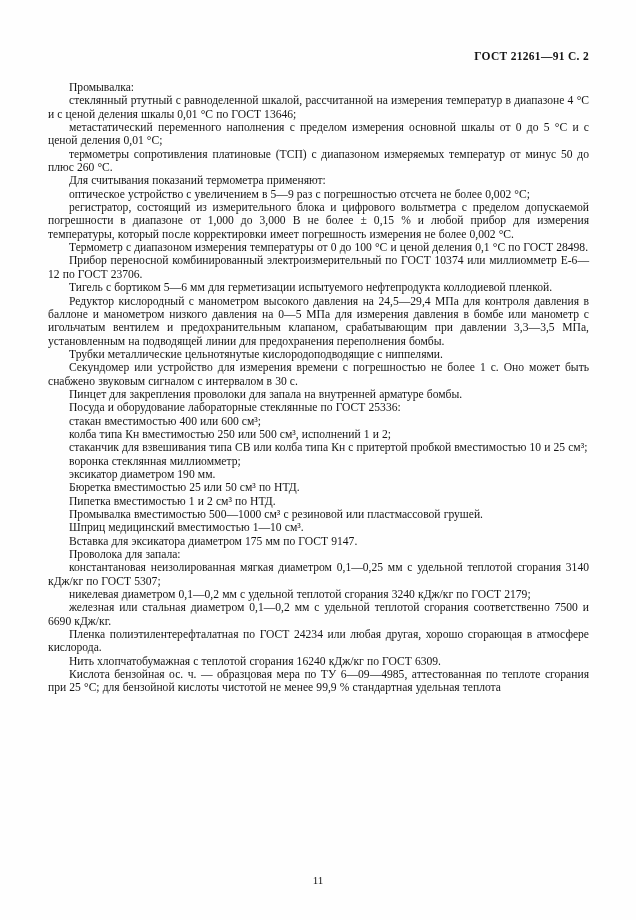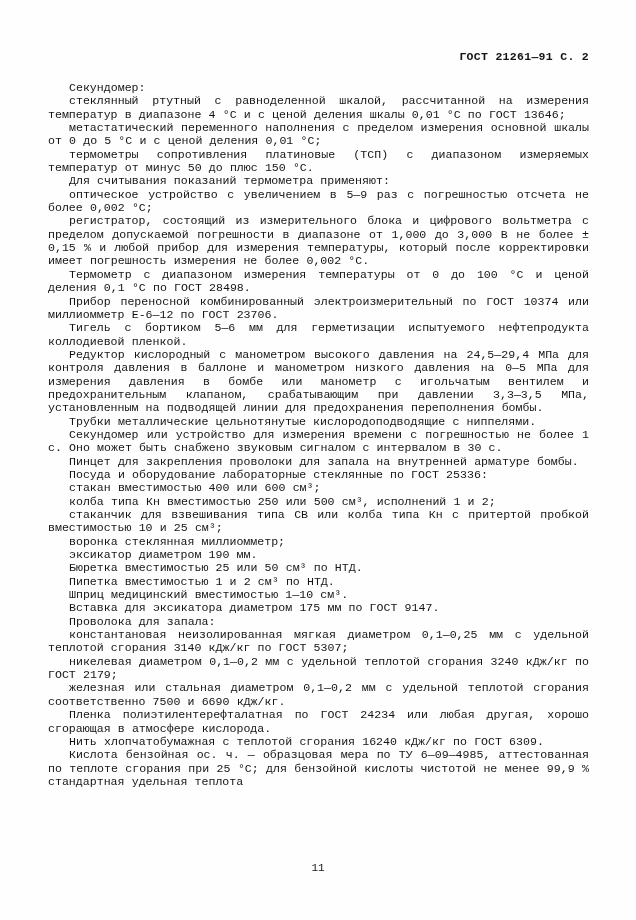--- a/index.html
+++ b/index.html
@@ -7,21 +7,21 @@
     padding: 0;
     background: #e9e9e9;
   }
   .page {
     position: relative;
     width: 636px;
     height: 920px;
     margin: 0 auto;
     background: #fefefe;
     color: #151515;
-    font-family: Liberation Mono, monospace;
+    font-family: Liberation Serif, serif;
     overflow: hidden;
     box-shadow: 0 0 4px rgba(0,0,0,0.15);
   }
   .doc-header {
     position: absolute;
     top: 50px;
     right: 47px;
     font-size: 11.5px;
     font-weight: 700;
     letter-spacing: 0.3px;
@@ -36,56 +36,57 @@
   .para {
     margin: 0;
     text-indent: 21px;
     text-align: justify;
     font-size: 11.6px;
     line-height: 13.35px;
     word-spacing: 0.2px;
   }
   .page-number {
     position: absolute;
-    bottom: 46px;
+    bottom: 34px;
     left: 0;
     right: 0;
     text-align: center;
     font-size: 11px;
   }
 </style>
 </head>
 <body>
 
 <div class="page">
   <div class="doc-header">ГОСТ 21261—91 С. 2</div>
 
   <div class="doc-content">
-      <p class="para">Секундомер:</p>
+      <p class="para">Промывалка:</p>
       <p class="para">стеклянный ртутный с равноделенной шкалой, рассчитанной на измерения температур в диапазоне 4 °С и с ценой деления шкалы 0,01 °С по ГОСТ 13646;</p>
       <p class="para">метастатический переменного наполнения с пределом измерения основной шкалы от 0 до 5 °С и с ценой деления 0,01 °С;</p>
-      <p class="para">термометры сопротивления платиновые (ТСП) с диапазоном измеряемых температур от минус 50 до плюс 150 °С.</p>
+      <p class="para">термометры сопротивления платиновые (ТСП) с диапазоном измеряемых температур от минус 50 до плюс 260 °С.</p>
       <p class="para">Для считывания показаний термометра применяют:</p>
       <p class="para">оптическое устройство с увеличением в 5—9 раз с погрешностью отсчета не более 0,002 °С;</p>
       <p class="para">регистратор, состоящий из измерительного блока и цифрового вольтметра с пределом допускаемой погрешности в диапазоне от 1,000 до 3,000 В не более ± 0,15 % и любой прибор для измерения температуры, который после корректировки имеет погрешность измерения не более 0,002 °С.</p>
       <p class="para">Термометр с диапазоном измерения температуры от 0 до 100 °С и ценой деления 0,1 °С по ГОСТ 28498.</p>
       <p class="para">Прибор переносной комбинированный электроизмерительный по ГОСТ 10374 или миллиомметр Е-6—12 по ГОСТ 23706.</p>
       <p class="para">Тигель с бортиком 5—6 мм для герметизации испытуемого нефтепродукта коллодиевой пленкой.</p>
       <p class="para">Редуктор кислородный с манометром высокого давления на 24,5—29,4 МПа для контроля давления в баллоне и манометром низкого давления на 0—5 МПа для измерения давления в бомбе или манометр с игольчатым вентилем и предохранительным клапаном, срабатывающим при давлении 3,3—3,5 МПа, установленным на подводящей линии для предохранения переполнения бомбы.</p>
       <p class="para">Трубки металлические цельнотянутые кислородоподводящие с ниппелями.</p>
       <p class="para">Секундомер или устройство для измерения времени с погрешностью не более 1 с. Оно может быть снабжено звуковым сигналом с интервалом в 30 с.</p>
       <p class="para">Пинцет для закрепления проволоки для запала на внутренней арматуре бомбы.</p>
       <p class="para">Посуда и оборудование лабораторные стеклянные по ГОСТ 25336:</p>
       <p class="para">стакан вместимостью 400 или 600 см³;</p>
       <p class="para">колба типа Кн вместимостью 250 или 500 см³, исполнений 1 и 2;</p>
       <p class="para">стаканчик для взвешивания типа СВ или колба типа Кн с притертой пробкой вместимостью 10 и 25 см³;</p>
       <p class="para">воронка стеклянная миллиомметр;</p>
       <p class="para">эксикатор диаметром 190 мм.</p>
       <p class="para">Бюретка вместимостью 25 или 50 см³ по НТД.</p>
       <p class="para">Пипетка вместимостью 1 и 2 см³ по НТД.</p>
+      <p class="para">Промывалка вместимостью 500—1000 см³ с резиновой или пластмассовой грушей.</p>
       <p class="para">Шприц медицинский вместимостью 1—10 см³.</p>
       <p class="para">Вставка для эксикатора диаметром 175 мм по ГОСТ 9147.</p>
       <p class="para">Проволока для запала:</p>
       <p class="para">константановая неизолированная мягкая диаметром 0,1—0,25 мм с удельной теплотой сгорания 3140 кДж/кг по ГОСТ 5307;</p>
       <p class="para">никелевая диаметром 0,1—0,2 мм с удельной теплотой сгорания 3240 кДж/кг по ГОСТ 2179;</p>
       <p class="para">железная или стальная диаметром 0,1—0,2 мм с удельной теплотой сгорания соответственно 7500 и 6690 кДж/кг.</p>
       <p class="para">Пленка полиэтилентерефталатная по ГОСТ 24234 или любая другая, хорошо сгорающая в атмосфере кислорода.</p>
       <p class="para">Нить хлопчатобумажная с теплотой сгорания 16240 кДж/кг по ГОСТ 6309.</p>
       <p class="para">Кислота бензойная ос. ч. — образцовая мера по ТУ 6—09—4985, аттестованная по теплоте сгорания при 25 °С; для бензойной кислоты чистотой не менее 99,9 % стандартная удельная теплота</p>
     </div>

